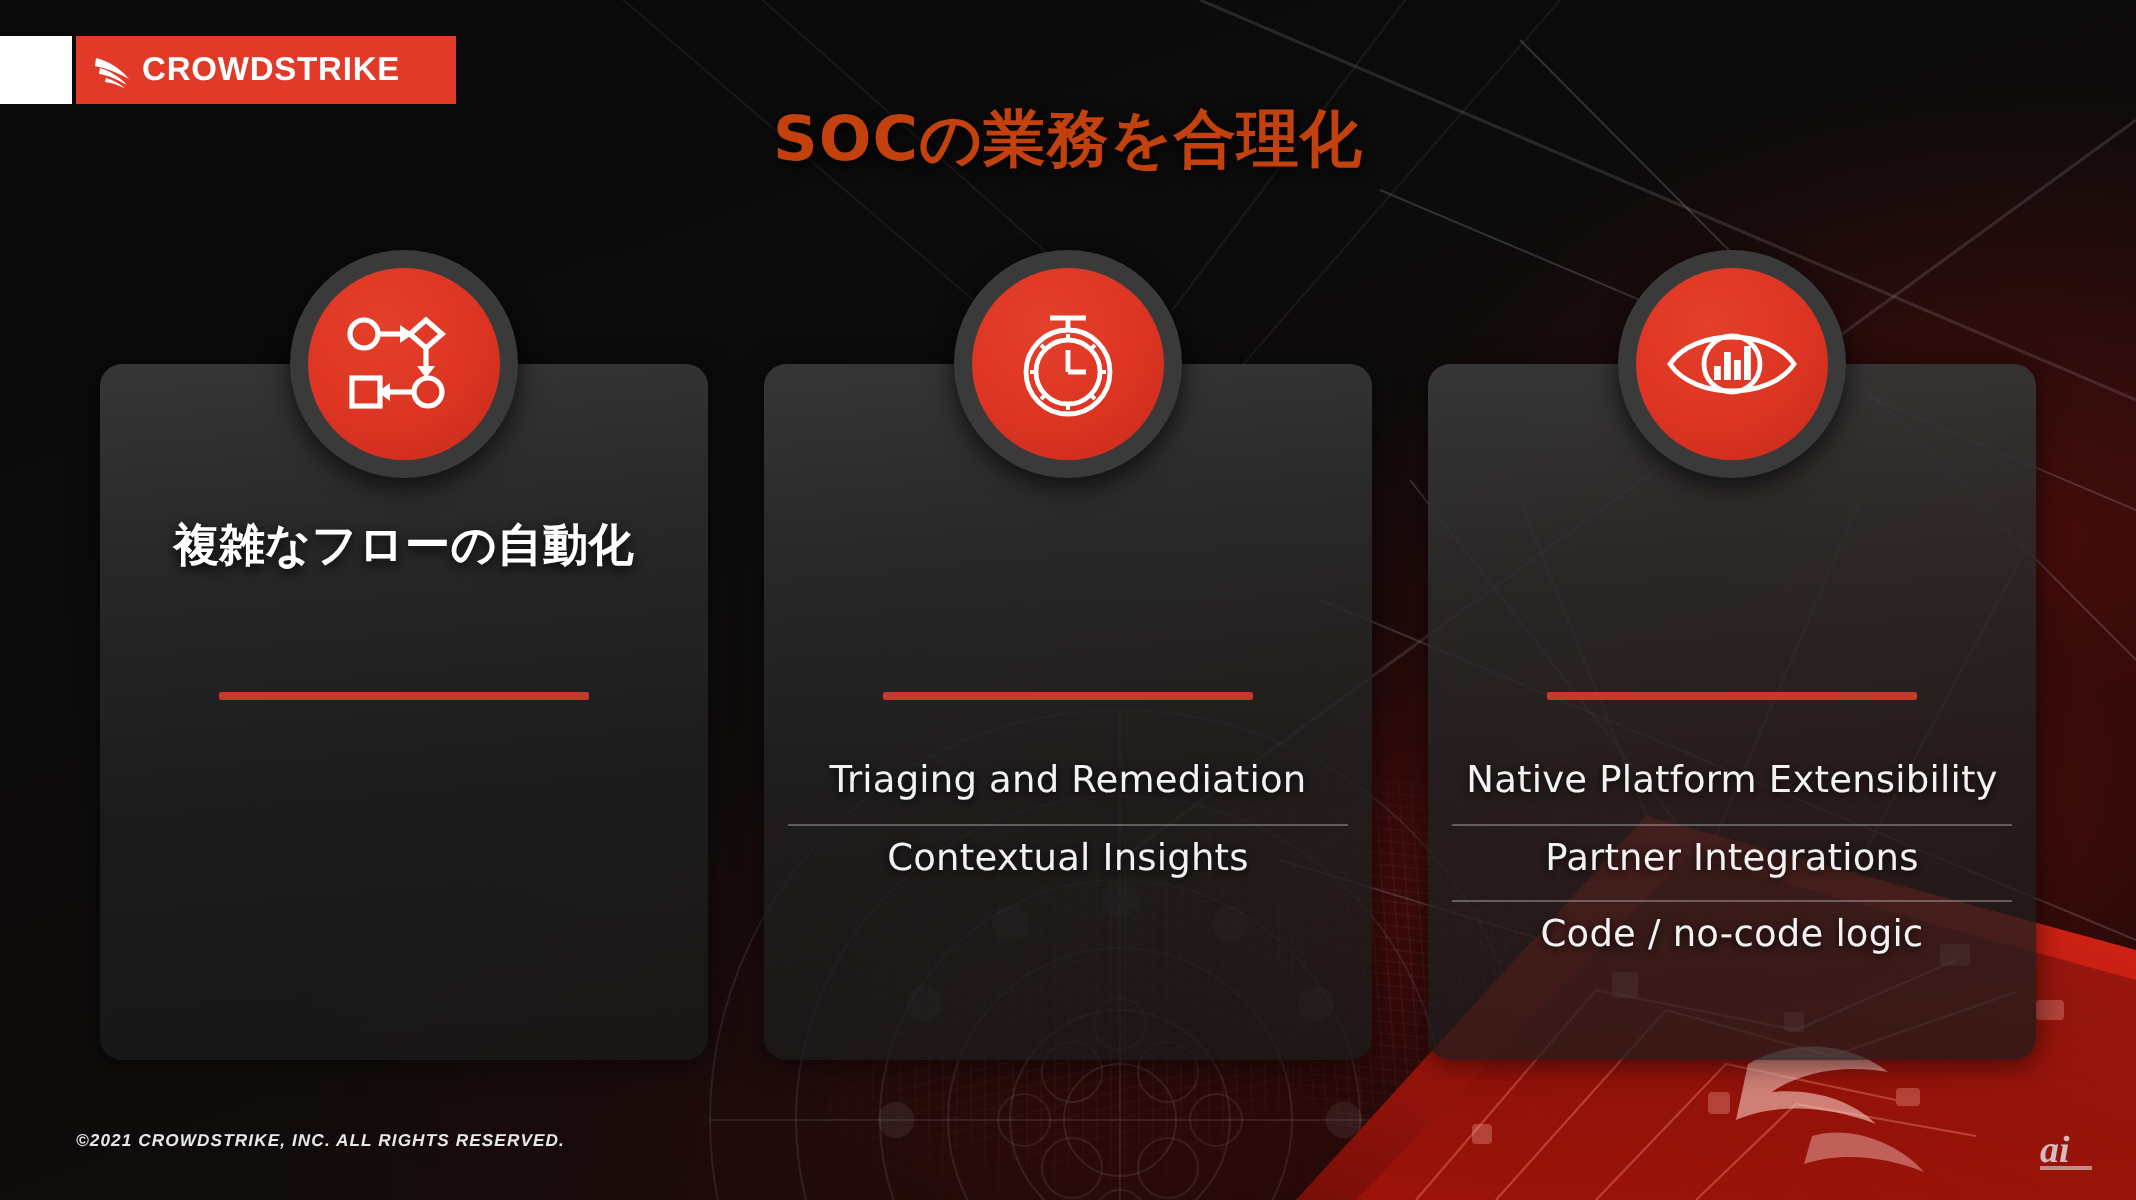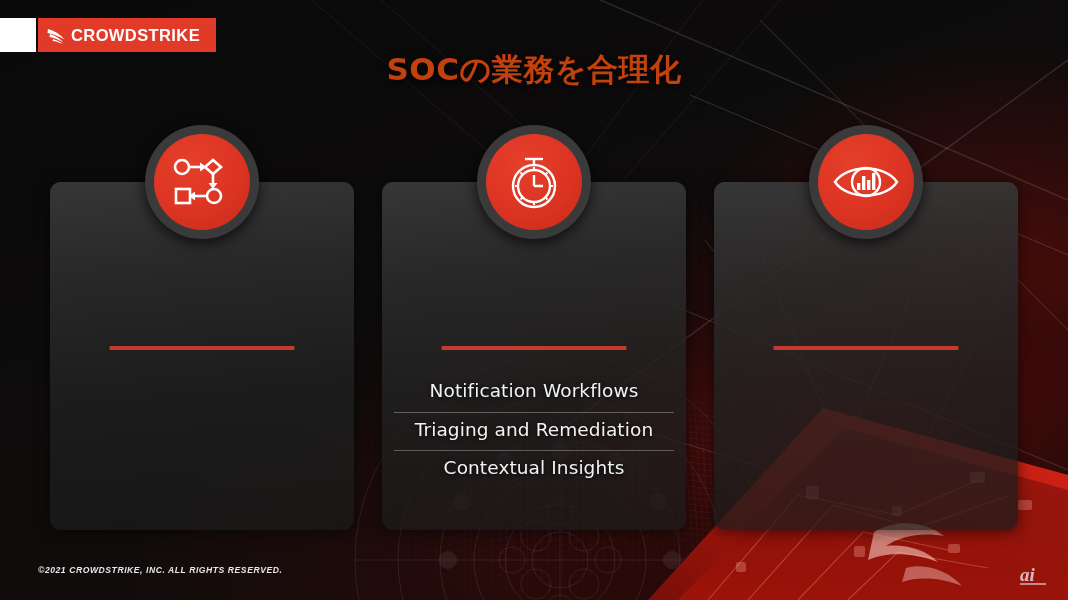--- a/index.html
+++ b/index.html
@@ -64,21 +64,21 @@
   .bg-topstreak { left: 280px; top: 0; width: 520px; height: 230px; opacity: .5; }
 
   
   #logo-wrap {
     position: absolute; left: 0; top: 18px;
     display: flex; align-items: stretch; height: 34px;
   }
   #logo-white-box { width: 36px; background: #ffffff; }
   #logo-red-box {
     display: flex; align-items: center; gap: 3px;
-    background: #e13a28; padding: 0 16px 0 9px;
+    background: #e13a28; padding: 0 28px 0 9px;
     border-left: 2px solid #0a0a0a;
   }
   #logo-swoosh { display: block; width: 21px; height: 19px; }
   #logo-word {
     color: #ffffff; font-size: 16.5px; font-weight: bold;
     letter-spacing: 0.4px; line-height: 1;
     font-family: "Liberation Sans", sans-serif;
     white-space: nowrap;
   }
 
@@ -316,20 +316,21 @@
             <path d="M40 18 L40 27"></path>
             <path d="M34 40 L22 40"></path>
           </g>
           <g fill="#ffffff">
             <path d="M27 6.5 L33.5 11 L27 15.5 Z"></path>
             <path d="M35.5 27 L44.5 27 L40 33 Z"></path>
             <path d="M22 35.5 L22 44.5 L16 40 Z"></path>
           </g>
         </svg>
       </div>
+      <div class="card-heading">複雑なフローの自動化</div>
       <div class="card-accent"></div>
     </div>
 
     <div class="card">
       <div class="card-icon">
         <svg width="56" height="58" viewBox="0 0 56 58">
           <g fill="none" stroke="#ffffff" stroke-width="2.4">
             <circle cx="28" cy="33" r="21"></circle>
             <circle cx="28" cy="33" r="16"></circle>
             <path d="M28 12 L28 6"></path>
@@ -343,21 +344,20 @@
               <path d="M44 33 L47 33"></path>
             <path d="M14.5 19.5 L16.6 21.6"></path>
               <path d="M39.4 44.4 L41.5 46.5"></path>
             <path d="M41.5 19.5 L39.4 21.6"></path>
               <path d="M16.6 44.4 L14.5 46.5"></path>
           </g>
         </svg>
       </div>
       <div class="card-accent"></div>
       <ul class="card-list">
-        <li>Notification Workflows</li>
         <li>Triaging and Remediation</li>
         <li>Contextual Insights</li>
       </ul>
     </div>
 
     <div class="card">
       <div class="card-icon">
         <svg width="66" height="46" viewBox="0 0 66 46">
           <g fill="none" stroke="#ffffff" stroke-width="2.4">
             <path d="M2 23 C14 5 52 5 64 23 C52 41 14 41 2 23 Z"></path>
@@ -365,20 +365,25 @@
           </g>
           <g fill="#ffffff">
             <rect x="24" y="24" width="3.4" height="7"></rect>
             <rect x="29" y="17" width="3.4" height="14"></rect>
             <rect x="34" y="21" width="3.4" height="10"></rect>
             <rect x="39" y="14" width="3.4" height="17"></rect>
           </g>
         </svg>
       </div>
       <div class="card-accent"></div>
+      <ul class="card-list">
+        <li>Native Platform Extensibility</li>
+        <li>Partner Integrations</li>
+        <li>Code / no-code logic</li>
+      </ul>
     </div>
 
   </div>
 
   <div id="copyright">©2021 CROWDSTRIKE, INC. ALL RIGHTS RESERVED.</div>
 
   <svg id="corner-mark" viewBox="0 0 40 30">
     <g fill="#e9e9ee" fill-opacity="0.85" font-family="Liberation Serif, serif">
       <text x="4" y="21" font-size="19" font-style="italic" font-weight="bold">ai</text>
     </g>

